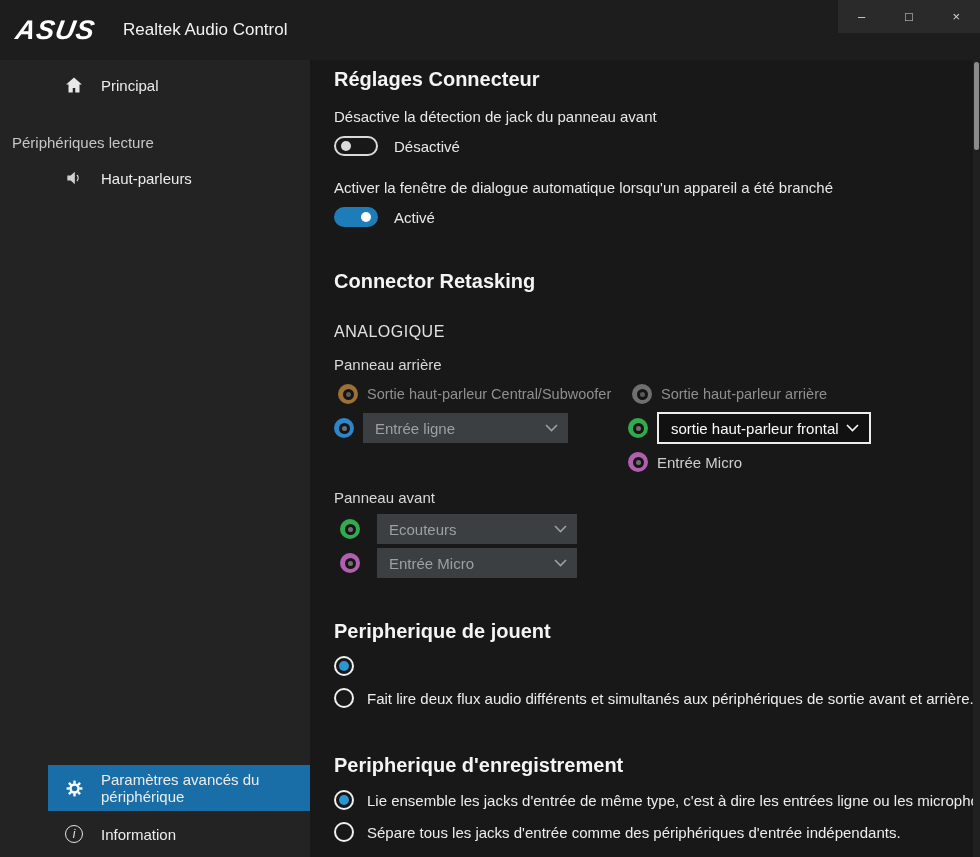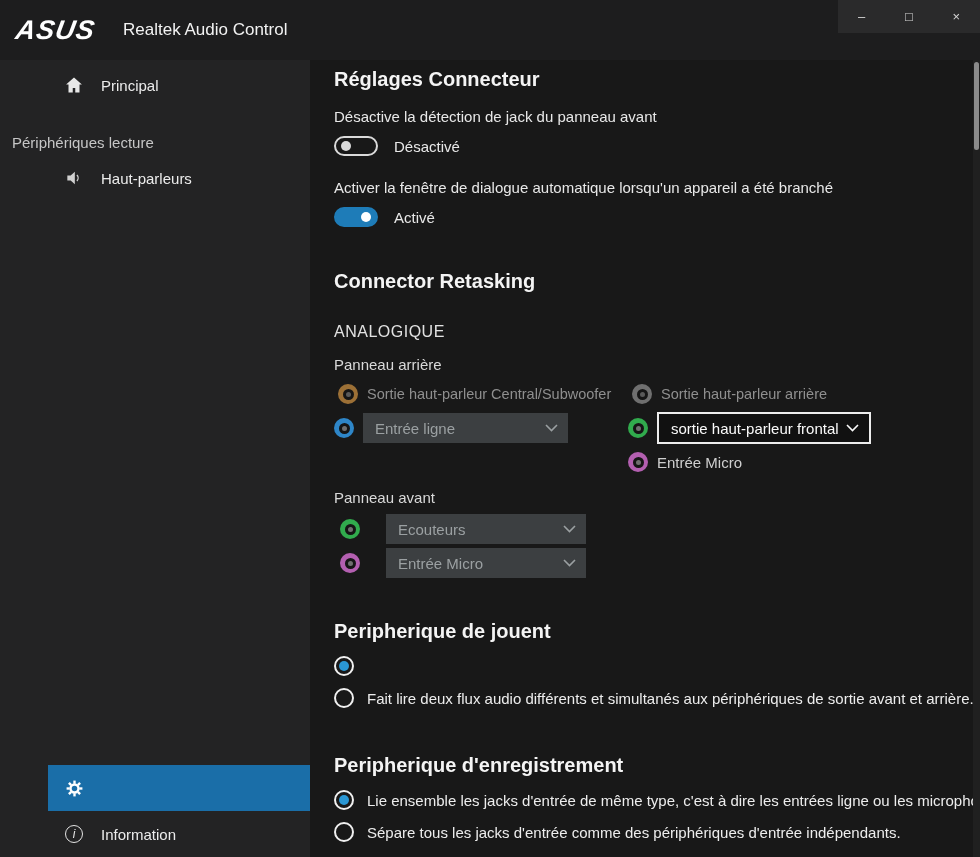--- a/index.html
+++ b/index.html
@@ -95,21 +95,21 @@
 
   .select {
     height: 30px; display: flex; align-items: center; justify-content: space-between;
     padding: 0 10px 0 12px; font-size: 15px; cursor: default;
   }
   .select.disabled { width: 205px; background: #3c3f41; color: #9ba0a2; }
   .select.enabled  { width: 214px; height: 32px; background: #111111; border: 2px solid #ededed; color: #fafafa; }
   .chevron { display: inline-flex; }
   .plain-value { font-size: 15px; color: #cfcfcf; }
 
-  .front-row { display: flex; align-items: center; gap: 26px; height: 30px; padding-left: 6px; margin-top: 4px; }
+  .front-row { display: flex; align-items: center; gap: 17px; height: 30px; padding-left: 6px; margin-top: 4px; }
   .front-row .select.disabled { width: 200px; }
 
   .radio-row { display: flex; align-items: center; gap: 13px; height: 24px; cursor: default; }
   .radio-1, .radio-3 { margin-top: 10px; }
   .radio-2, .radio-4 { margin-top: 8px; }
   .radio {
     width: 20px; height: 20px; border-radius: 50%; border: 2px solid #f0f0f0;
     display: flex; align-items: center; justify-content: center; flex: none; background: transparent;
   }
   .radio.selected::after { content: ""; width: 10px; height: 10px; border-radius: 50%; background: #2a97d4; }
@@ -167,20 +167,21 @@
             <line x1="2" y1="12" x2="6" y2="12"></line>
               <line x1="18" y1="12" x2="22" y2="12"></line>
             <line x1="4.9" y1="4.9" x2="7.8" y2="7.8"></line>
               <line x1="16.2" y1="16.2" x2="19.1" y2="19.1"></line>
             <line x1="4.9" y1="19.1" x2="7.8" y2="16.2"></line>
               <line x1="16.2" y1="7.8" x2="19.1" y2="4.9"></line>
           </g>
           <circle cx="12" cy="12" r="5" fill="none" stroke="#ffffff" stroke-width="3"></circle>
         </svg>
       </span>
+      <span>Paramètres avancés du périphérique</span>
     </div>
 
     <div class="side-item">
       <span class="icon">
           <span class="info-circle">i</span>
         </span>
       <span>Information</span>
     </div>
   </nav>
 

